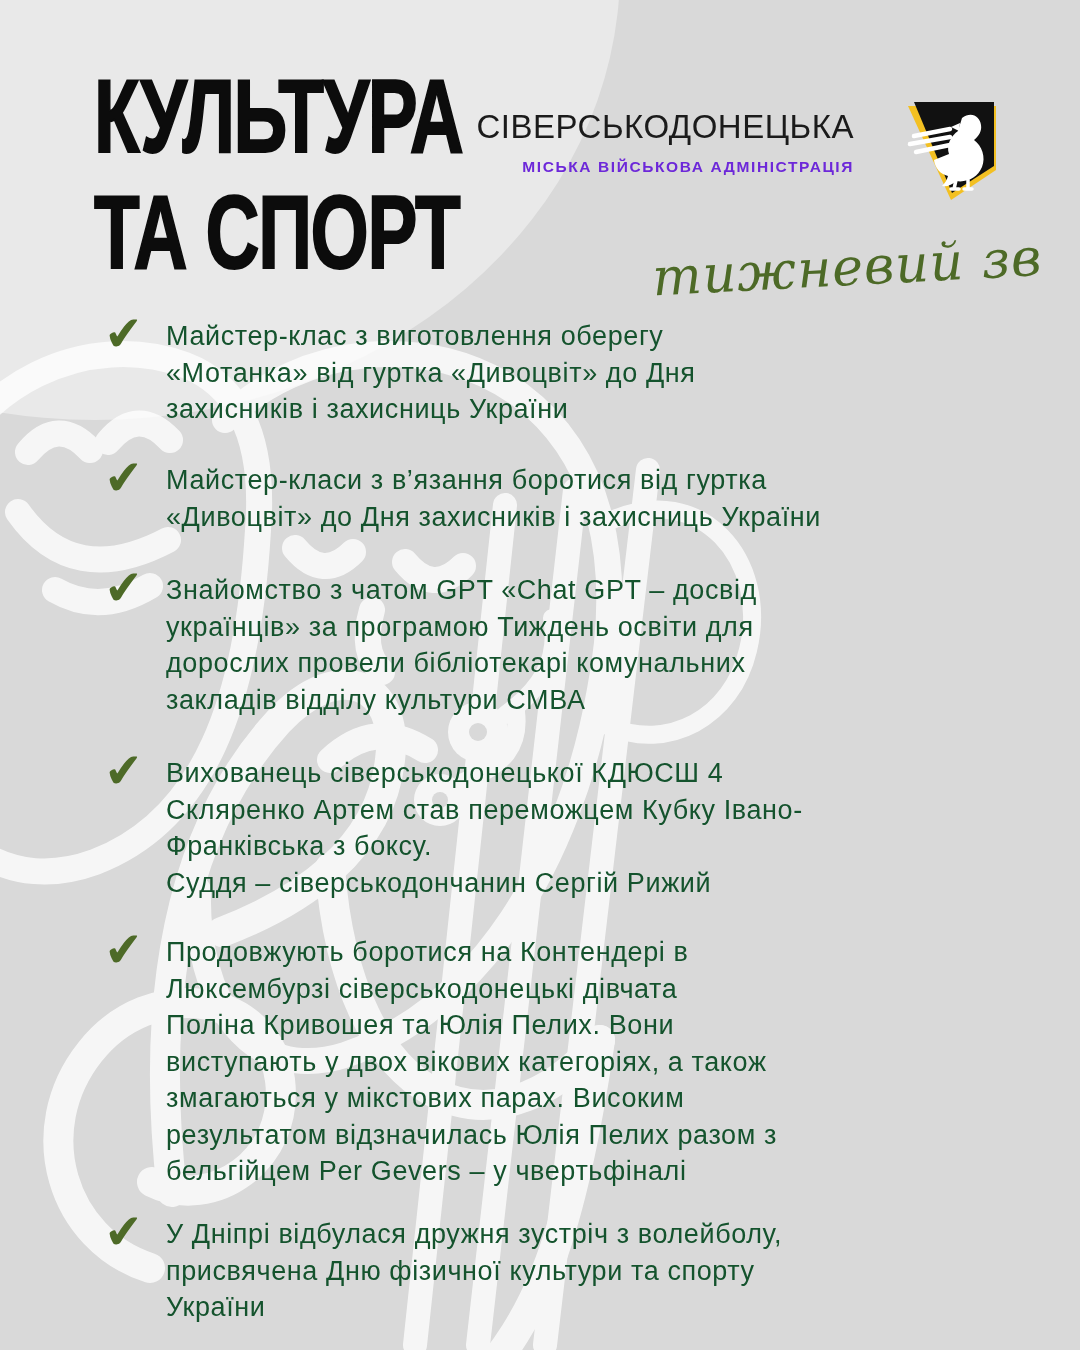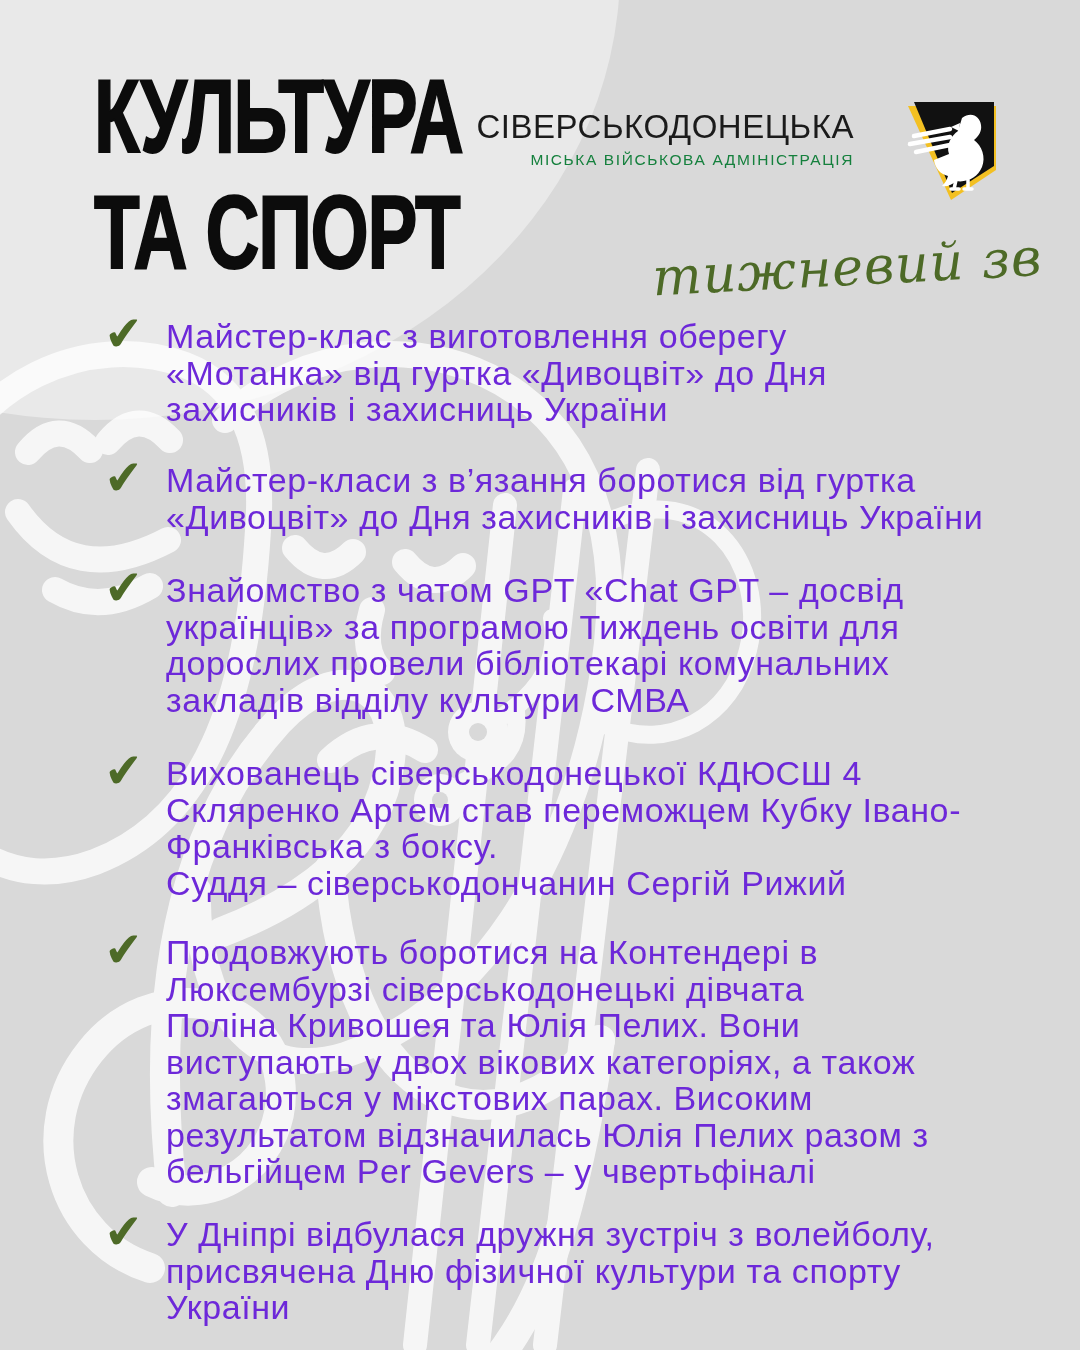--- a/index.html
+++ b/index.html
@@ -27,43 +27,43 @@
     letter-spacing:-2px;white-space:nowrap;
     -webkit-text-stroke:2px #0c0c0c;
   }
   .title .tline{display:block;transform:scaleX(.72);transform-origin:left center;}
 
   
   .logo-text{
     position:absolute;right:190px;top:108px;text-align:right;color:#1b1b1b;
   }
   .logo-name{font-size:33px;font-weight:normal;letter-spacing:.5px;white-space:nowrap;}
-  .logo-sub{font-size:15.5px;font-weight:normal;letter-spacing:1.6px;margin-top:5px;color:#15803d;white-space:nowrap;}
+  .logo-sub{font-size:15.5px;font-weight:bold;letter-spacing:1.6px;margin-top:12px;color:#6d28d9;white-space:nowrap;}
   .shield{position:absolute;left:900px;top:100px;width:100px;height:100px;}
 
   
   .script-label{
     position:absolute;left:652px;top:238px;width:360px;
     font-family:"DejaVu Serif", serif;font-style:italic;
     font-size:52px;color:#4d6a27;transform:rotate(-3deg);
     white-space:nowrap;letter-spacing:1px;
   }
 
   
   .checklist{position:absolute;left:104px;top:300px;width:906px;height:1050px;}
   .item{position:absolute;left:0;width:906px;}
   .check{
     position:absolute;left:0;top:-12px;
     font-family:"DejaVu Sans", sans-serif;
     font-size:47px;color:#4d6a27;transform:rotate(-4deg);
   }
   .item-text{
     margin:0 0 0 62px;
-    font-size:34px;line-height:36.5px;letter-spacing:.6px;
-    color:#6d28d9;white-space:pre-line;
+    font-size:27px;line-height:36.5px;letter-spacing:.6px;
+    color:#14532d;white-space:pre-line;
   }
 </style>
 </head>
 <body>
 
 <div class="canvas">
 
   <div class="corner-glow"></div>
 
   <svg class="watermark" viewBox="0 0 1080 1350" fill="none" stroke="#ffffff" stroke-linecap="round" stroke-linejoin="round">

